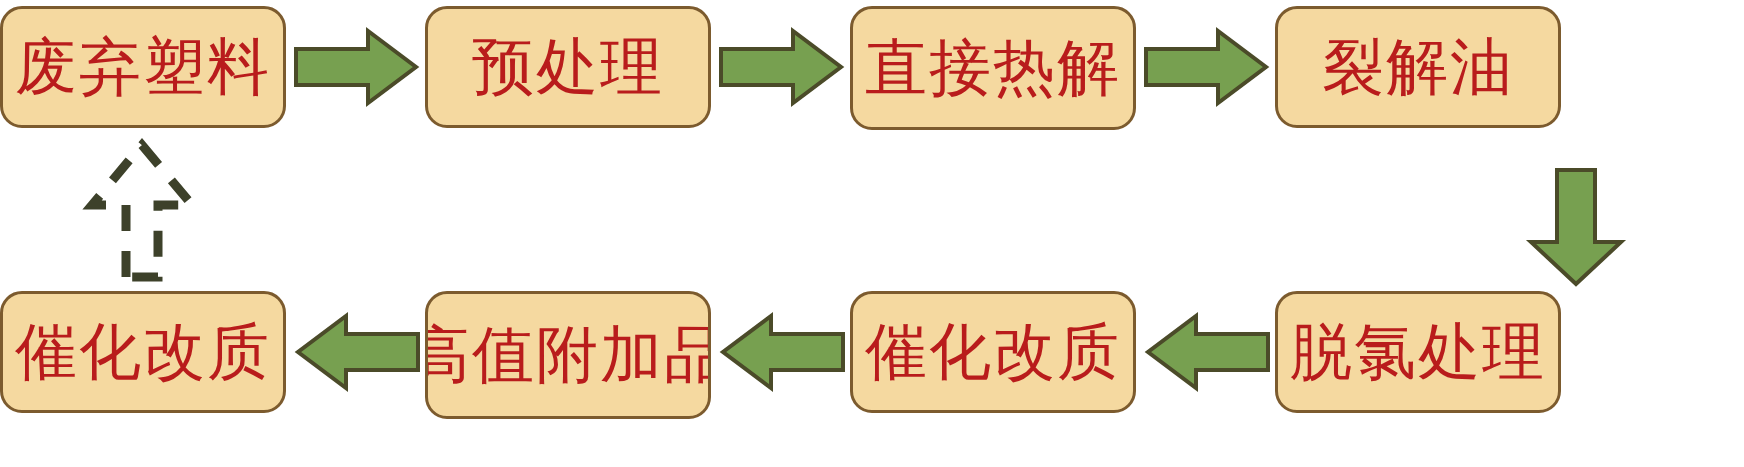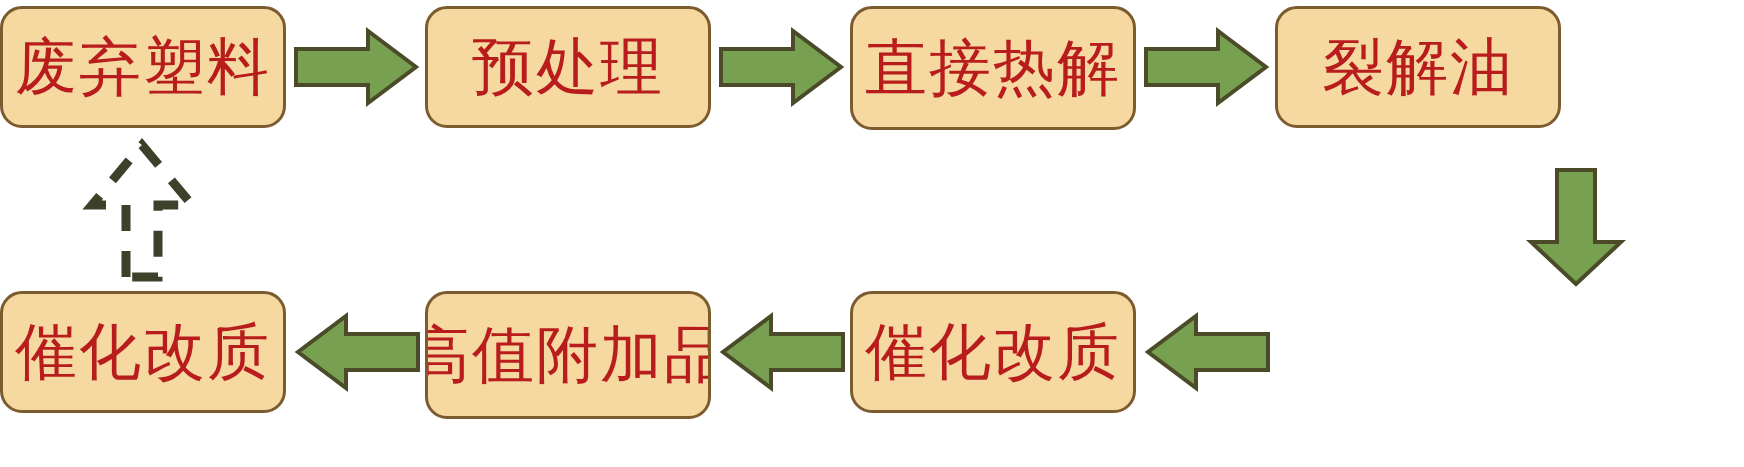--- a/index.html
+++ b/index.html
@@ -96,20 +96,23 @@
   </div>
 
   <div class="node" id="node-pyrolysis">
     <span>直接热解</span>
   </div>
 
   <div class="node" id="node-pyrolysis-oil">
     <span>裂解油</span>
   </div>
 
+  <div class="node" id="node-dechlorination">
+    <span>脱氯处理</span>
+  </div>
 
   <div class="node" id="node-catalytic">
     <span>催化改质</span>
   </div>
 
   <div class="node" id="node-value-added">
     <span>高值附加品</span>
   </div>
 
   <div class="node" id="node-light-olefins">

